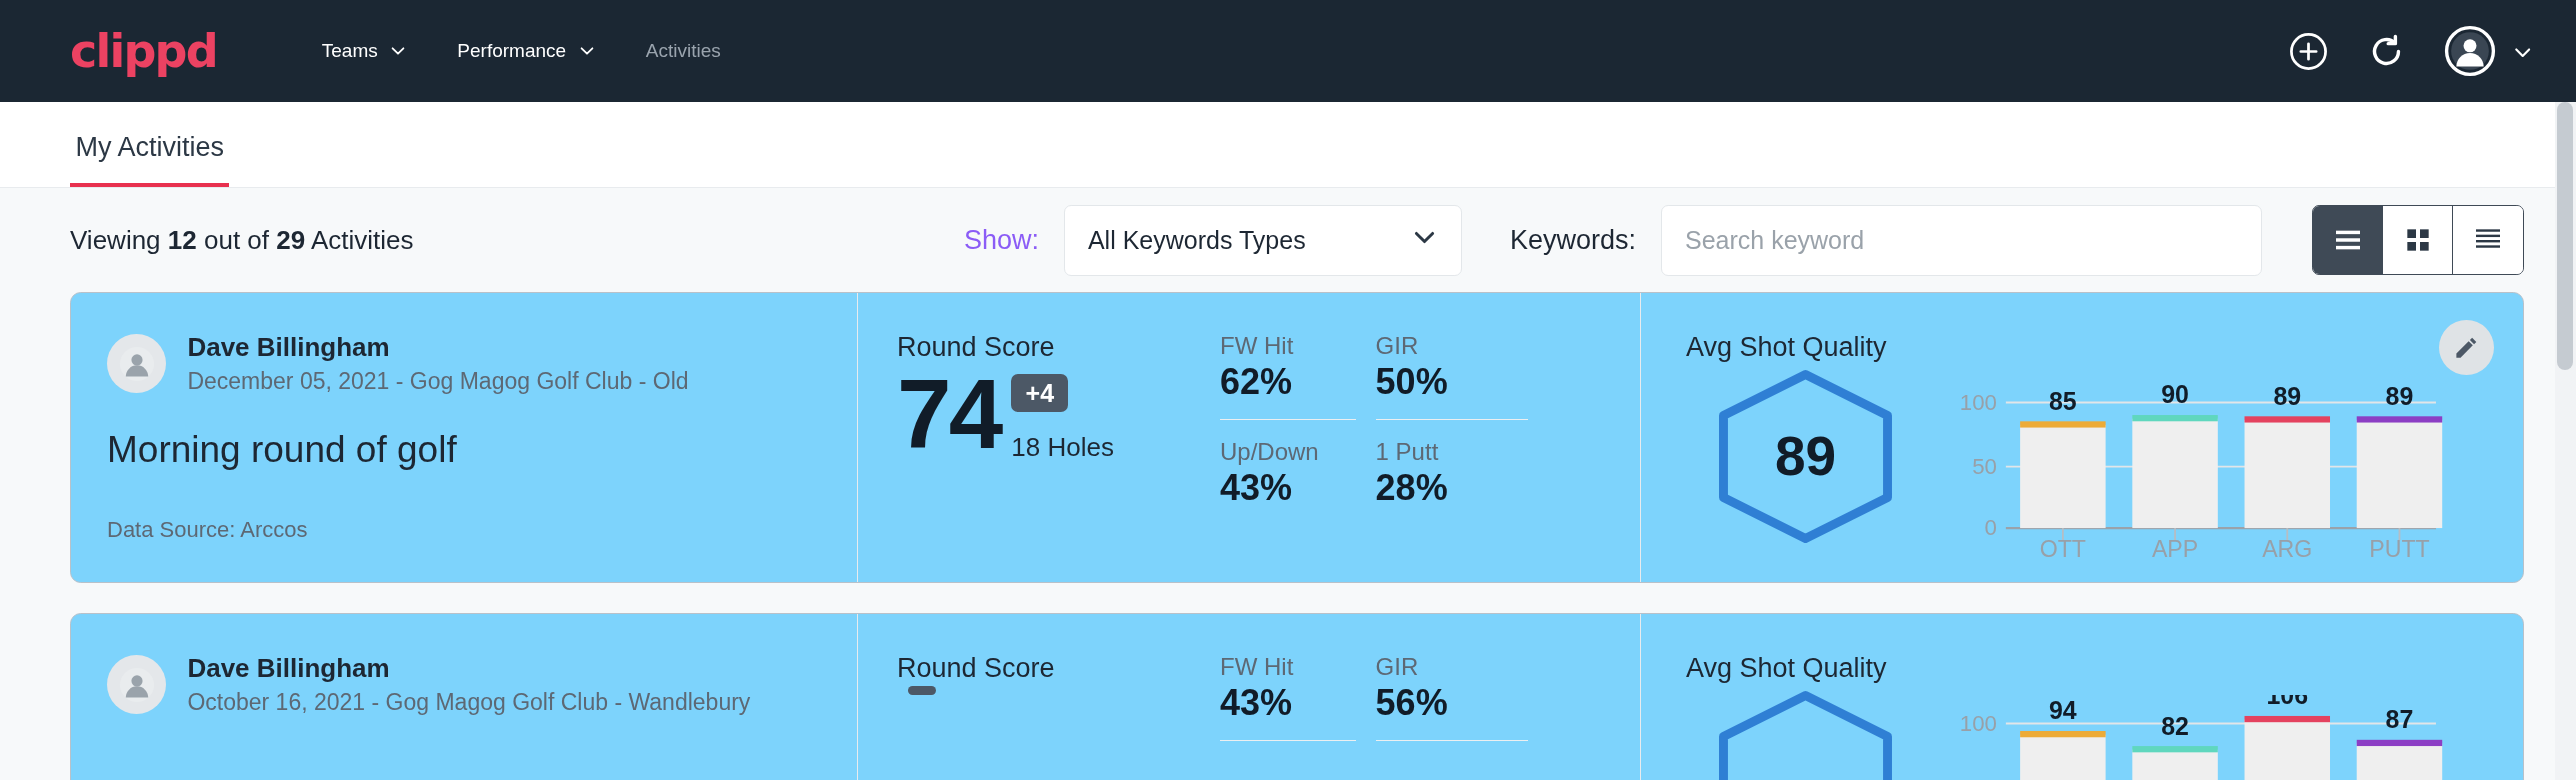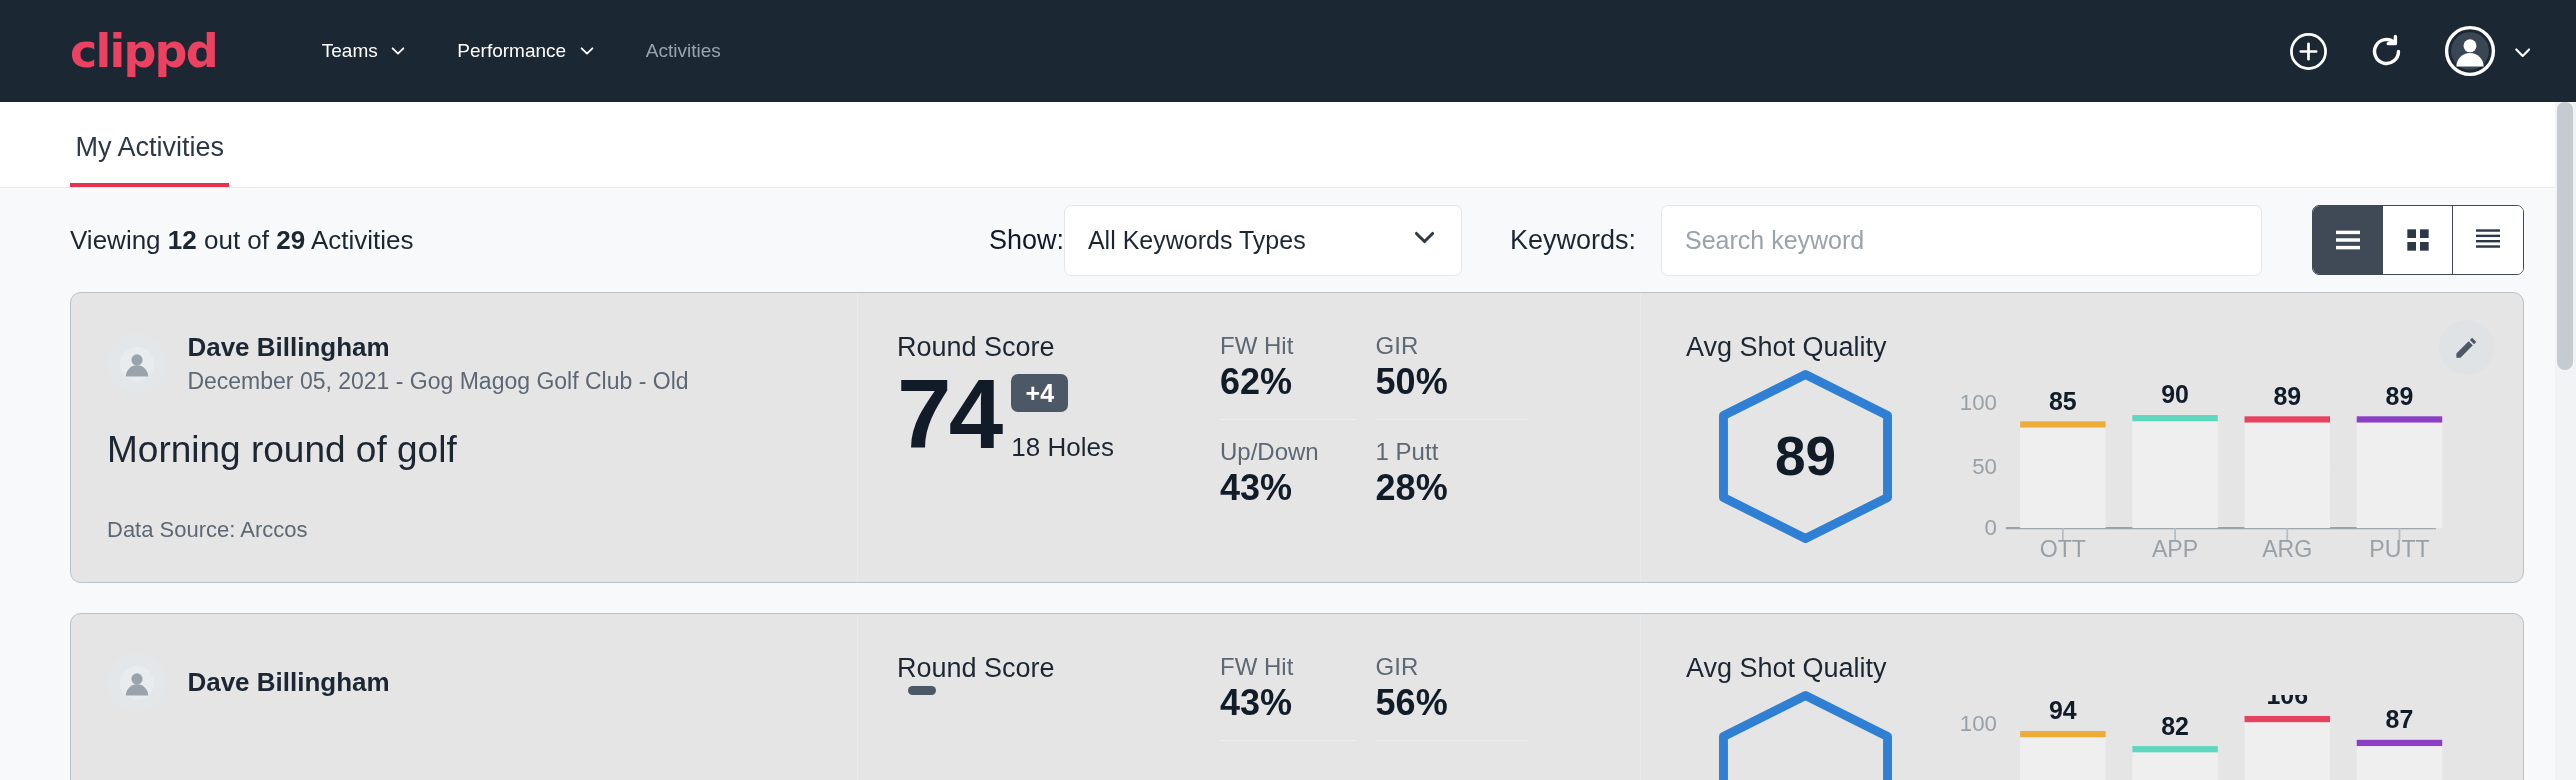--- a/index.html
+++ b/index.html
@@ -71,21 +71,21 @@
     align-items: center;
     padding: 0 52px 0 70px;
     background: #f7f9fa;
   }
   .viewing { font-size: 26px; color: #1d2733; }
   .viewing b { font-weight: 700; }
   .filtermid {
     margin-left: auto;
     display: flex; align-items: center; gap: 0;
   }
-  .showlabel { font-size: 27px; color: #0f172a; }
+  .showlabel { font-size: 27px; color: #8b5cf6; margin-right: 25px; }
   .select {
     width: 398px; height: 71px;
     background: #fff;
     border: 1.8px solid #e3e7ea;
     border-radius: 7.1px;
     display: flex; align-items: center;
     padding: 0 23px;
     font-size: 25px; color: #1d2733;
     cursor: pointer;
     position: relative;
@@ -114,21 +114,21 @@
     background: #fff;
     cursor: pointer;
     border-right: 1.8px solid #3f4a56;
   }
   .viewbtn:last-child { border-right: none; }
   .viewbtn.active { background: #3f4a56; }
 
   
   .cards { padding: 0 52px 0 70px; }
   .card {
-    background: #e5e5e5;
+    background: #7dd3fc;
     border: 1.8px solid #b9c1c9;
     border-radius: 10.7px;
     height: 291px;
     display: flex;
     align-items: stretch;
     position: relative;
     margin-bottom: 30px;
   }
   .col-left {
     width: 787px;
@@ -444,20 +444,21 @@
       <div class="who">
         <div class="avatar-sm">
           <svg width="36" height="36" viewBox="0 0 40 40">
             <circle cx="20" cy="20" r="19" fill="#e9ecee"></circle>
             <circle cx="20" cy="15.5" r="6.2" fill="#9aa3ab"></circle>
             <path d="M7.5 34a12.5 12.5 0 0 1 25 0z" fill="#9aa3ab"></path>
           </svg>
         </div>
         <div class="whotext">
           <div class="pname">Dave Billingham</div>
+          <div class="pmeta">October 16, 2021 - Gog Magog Golf Club - Wandlebury</div>
         </div>
       </div>
     </div>
 
     <div class="col-score">
       <div class="blocklabel">Round Score</div>
       <div class="scoreline">
         <div class="bigscore"></div>
         <div class="scoreside">
           <div class="badge"></div>

